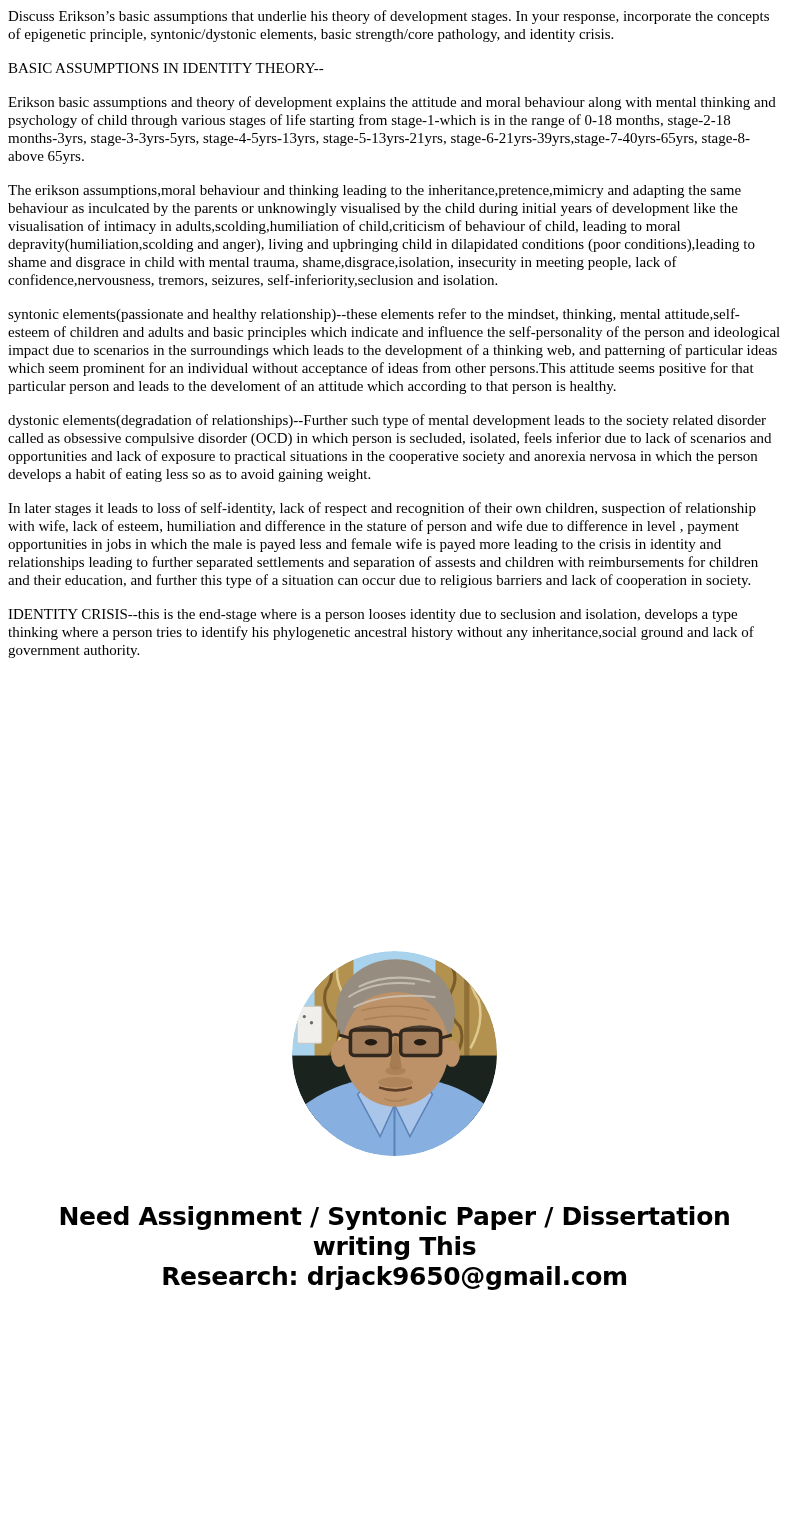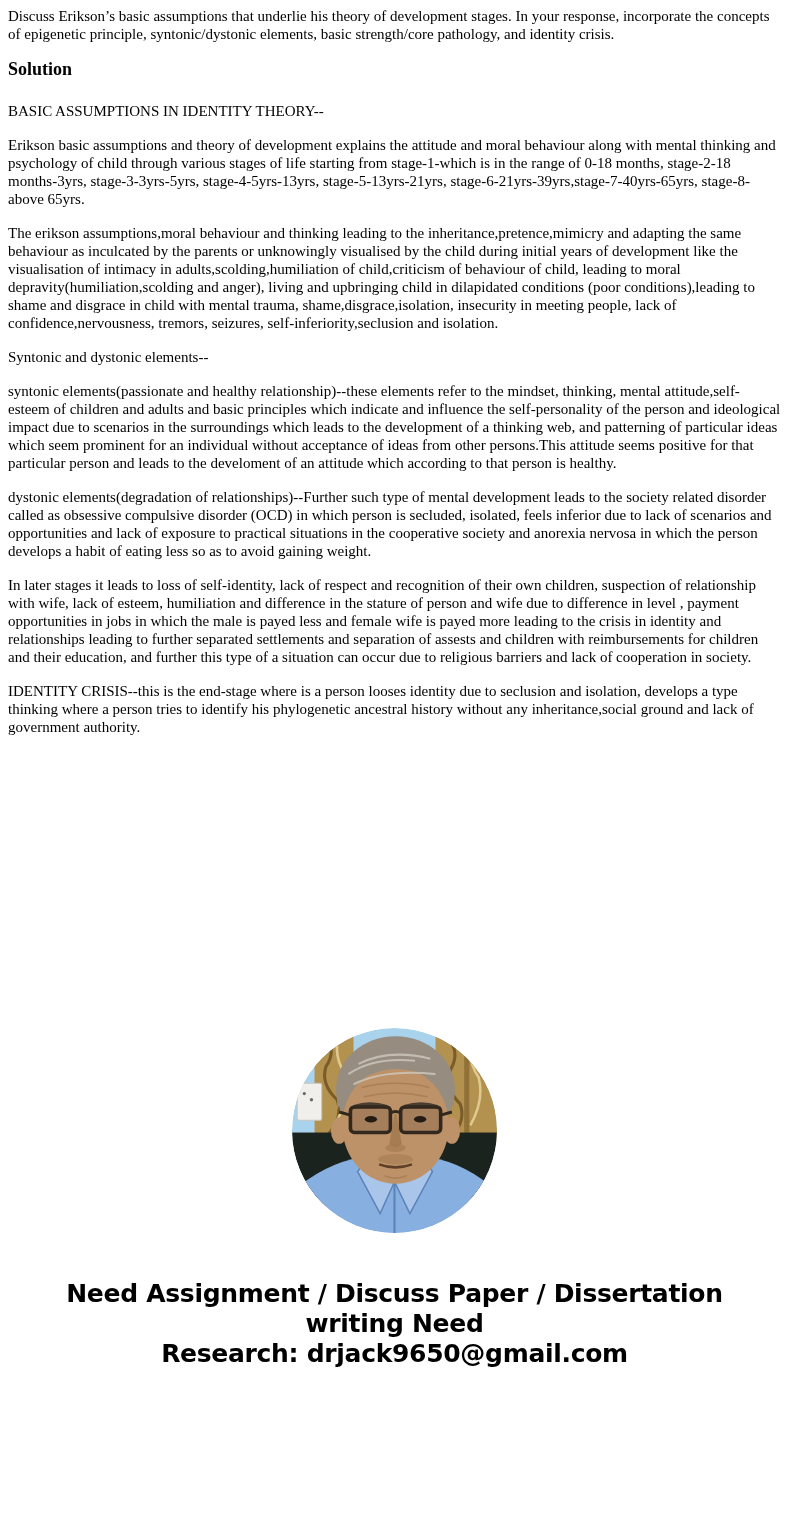--- a/index.html
+++ b/index.html
@@ -41,29 +41,27 @@
     letter-spacing: -0.3px;
   }
 </style>
 </head>
 <body>
 
 <main class="doc">
 
   <p class="intro">Discuss Erikson’s basic assumptions that underlie his theory of development stages. In your response, incorporate the concepts of epigenetic principle, syntonic/dystonic elements, basic strength/core pathology, and identity crisis.</p>
 
-  <h2 class="solution">Solution</h2>
 
   <p>BASIC ASSUMPTIONS IN IDENTITY THEORY--</p>
 
   <p>Erikson basic assumptions and theory of development explains the attitude and moral behaviour along with mental thinking and psychology of child through various stages of life starting from stage-1-which is in the range of 0-18 months, stage-2-18 months-3yrs, stage-3-3yrs-5yrs, stage-4-5yrs-13yrs, stage-5-13yrs-21yrs, stage-6-21yrs-39yrs,stage-7-40yrs-65yrs, stage-8-above 65yrs.</p>
 
   <p>The erikson assumptions,moral behaviour and thinking leading to the inheritance,pretence,mimicry and adapting the same behaviour as inculcated by the parents or unknowingly visualised by the child during initial years of development like the visualisation of intimacy in adults,scolding,humiliation of child,criticism of behaviour of child, leading to moral depravity(humiliation,scolding and anger), living and upbringing child in dilapidated conditions (poor conditions),leading to shame and disgrace in child with mental trauma, shame,disgrace,isolation, insecurity in meeting people, lack of confidence,nervousness, tremors, seizures, self-inferiority,seclusion and isolation.</p>
 
-  <p>Syntonic and dystonic elements--</p>
 
   <p>syntonic elements(passionate and healthy relationship)--these elements refer to the mindset, thinking, mental attitude,self-esteem of children and adults and basic principles which indicate and influence the self-personality of the person and ideological impact due to scenarios in the surroundings which leads to the development of a thinking web, and patterning of particular ideas which seem prominent for an individual without acceptance of ideas from other persons.This attitude seems positive for that particular person and leads to the develoment of an attitude which according to that person is healthy.</p>
 
   <p>dystonic elements(degradation of relationships)--Further such type of mental development leads to the society related disorder called as obsessive compulsive disorder (OCD) in which person is secluded, isolated, feels inferior due to lack of scenarios and opportunities and lack of exposure to practical situations in the cooperative society and anorexia nervosa in which the person develops a habit of eating less so as to avoid gaining weight.</p>
 
 
   <p>In later stages it leads to loss of self-identity, lack of respect and recognition of their own children, suspection of relationship with wife, lack of esteem, humiliation and difference in the stature of person and wife due to difference in level , payment opportunities in jobs in which the male is payed less and female wife is payed more leading to the crisis in identity and relationships leading to further separated settlements and separation of assests and children with reimbursements for children and their education, and further this type of a situation can occur due to religious barriers and lack of cooperation in society.</p>
 
   <p>IDENTITY CRISIS--this is the end-stage where is a person looses identity due to seclusion and isolation, develops a type thinking where a person tries to identify his phylogenetic ancestral history without any inheritance,social ground and lack of government authority.</p>
 
@@ -135,18 +133,18 @@
         <ellipse cx="101" cy="117" rx="10" ry="4" style="fill:var(--skin-dark,#a2784f)" opacity="0.6"></ellipse>
 
         <ellipse cx="101" cy="128" rx="17" ry="5" style="fill:var(--skin-dark,#a2784f)" opacity="0.55"></ellipse>
         <path d="M85 133 Q101 139 117 133" fill="none" stroke="#5e3f28" stroke-width="2.5"></path>
         <path d="M90 144 Q101 149 112 144" fill="none" style="stroke:var(--skin-dark,#a2784f)" stroke-width="1.5" opacity="0.7"></path>
       </g>
     </svg>
   </div>
 
   <div class="footer">
-    <div>Need Assignment / Discuss Paper / Dissertation</div>
-    <div>writing Need</div>
+    <div>Need Assignment / Syntonic Paper / Dissertation</div>
+    <div>writing This</div>
     <div>Research: drjack9650@gmail.com</div>
   </div>
 
 </main>
 
 </body></html>

